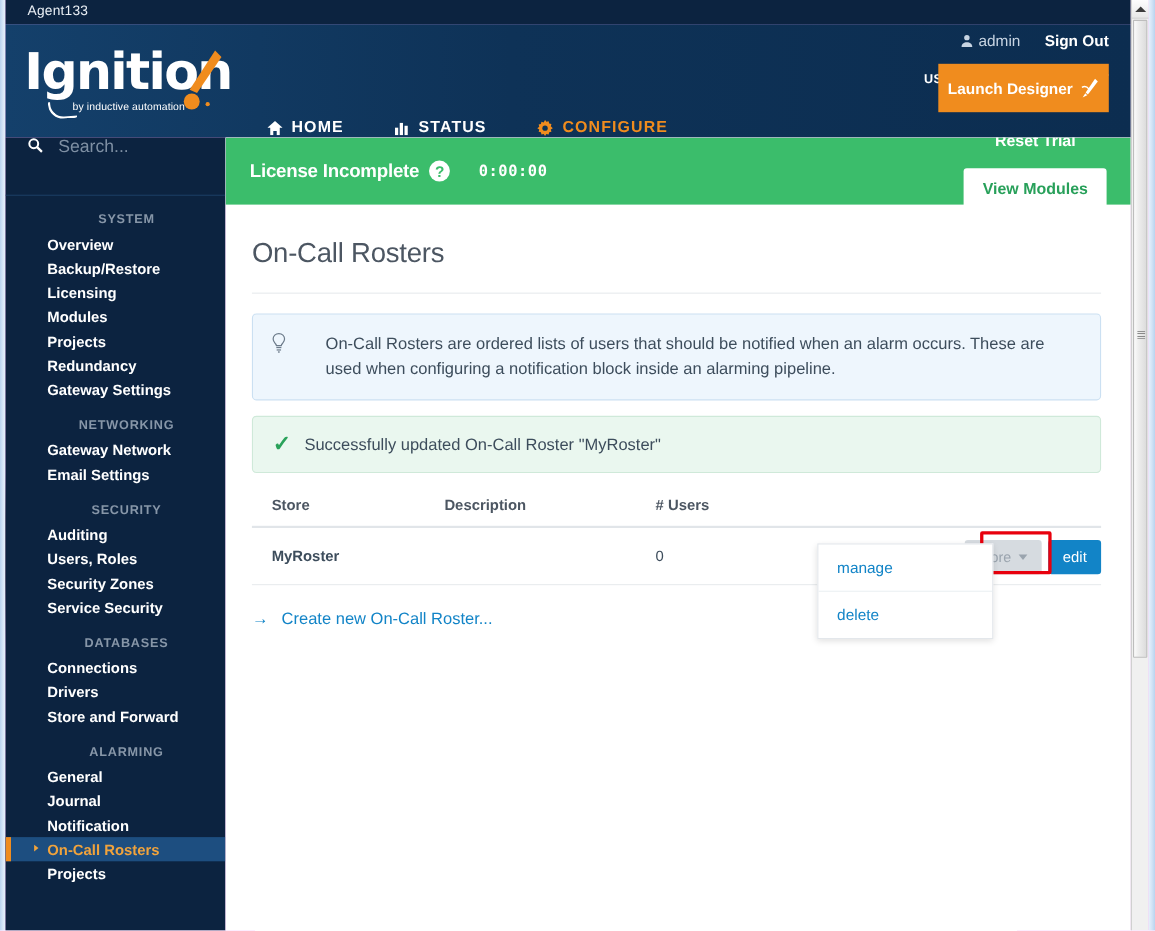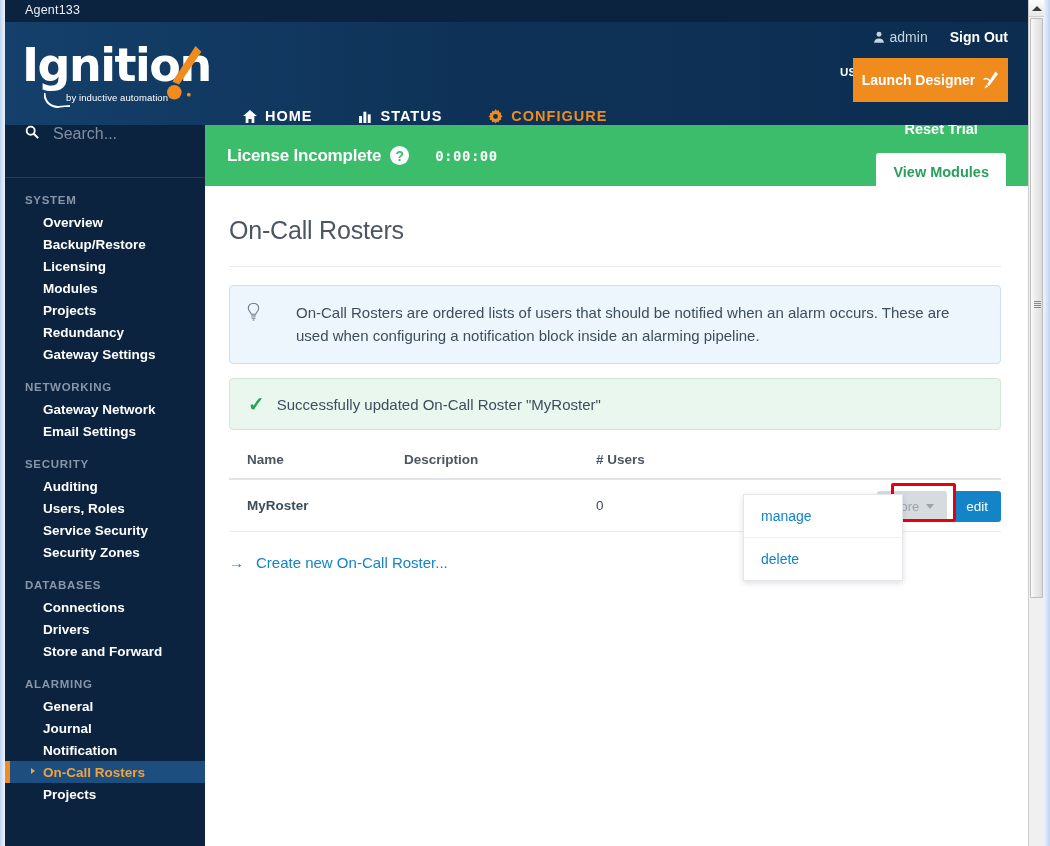--- a/index.html
+++ b/index.html
@@ -121,21 +121,21 @@
   .search-box {
     position: relative; height: 53px;
     border-bottom: 1px solid #1b3e63;
     display: flex; align-items: flex-start; padding-left: 20px; gap: 14px;
   }
   .search-icon { color: #ffffff; font-size: 13px; font-weight: bold; }
   .search-text { color: #7e8fa3; font-size: 16px; }
 
   .nav-group-label {
     color: #8796a8; font-size: 11.5px; font-weight: bold;
-    letter-spacing: .7px; padding: 0 0 0 20px;
+    letter-spacing: .7px; padding: 0 0 0 20px; text-align: center;
   }
   .nav-link {
     position: relative;
     color: #ffffff; font-size: 13.5px; font-weight: bold;
     padding: 2.5px 0 2.5px 38px; cursor: pointer; line-height: 17px;
   }
   .nav-link.active {
     background: #1d4e80; color: #f0a33c;
   }
   .nav-link.active::before {
@@ -405,22 +405,22 @@
     <div class="grp-spacer-sm"></div>
     <div class="nav-link">Gateway Network</div>
     <div class="nav-link">Email Settings</div>
 
     <div class="grp-spacer"></div>
 
     <div class="nav-group-label">SECURITY</div>
     <div class="grp-spacer-sm"></div>
     <div class="nav-link">Auditing</div>
     <div class="nav-link">Users, Roles</div>
+    <div class="nav-link">Security Zones</div>
     <div class="nav-link">Service Security</div>
-    <div class="nav-link">Security Zones</div>
 
     <div class="grp-spacer"></div>
 
     <div class="nav-group-label">DATABASES</div>
     <div class="grp-spacer-sm"></div>
     <div class="nav-link">Connections</div>
     <div class="nav-link">Drivers</div>
     <div class="nav-link">Store and Forward</div>
 
     <div class="grp-spacer"></div>
@@ -465,21 +465,21 @@
         <span class="info-text">On-Call Rosters are ordered lists of users that should be notified when an alarm occurs. These are used when configuring a notification block inside an alarming pipeline.</span>
       </div>
 
       <div class="success-box">
         <span class="check-icon">✓</span>
         <span class="success-text">Successfully updated On-Call Roster "MyRoster"</span>
       </div>
 
       <div class="table">
         <div class="thead">
-          <div class="th col-name">Name</div>
+          <div class="th col-name">Store</div>
           <div class="th col-desc">Description</div>
           <div class="th col-users"># Users</div>
           <div class="th col-actions"></div>
         </div>
 
         <div class="trow">
           <div class="td name col-name">MyRoster</div>
           <div class="td col-desc"></div>
           <div class="td col-users">0</div>
 

